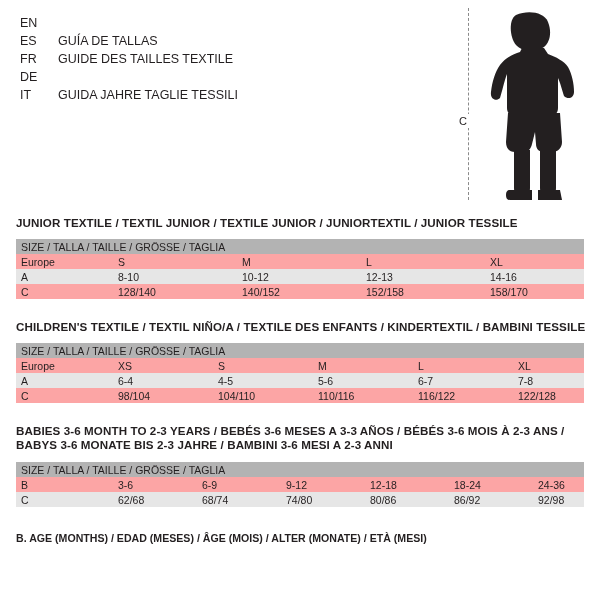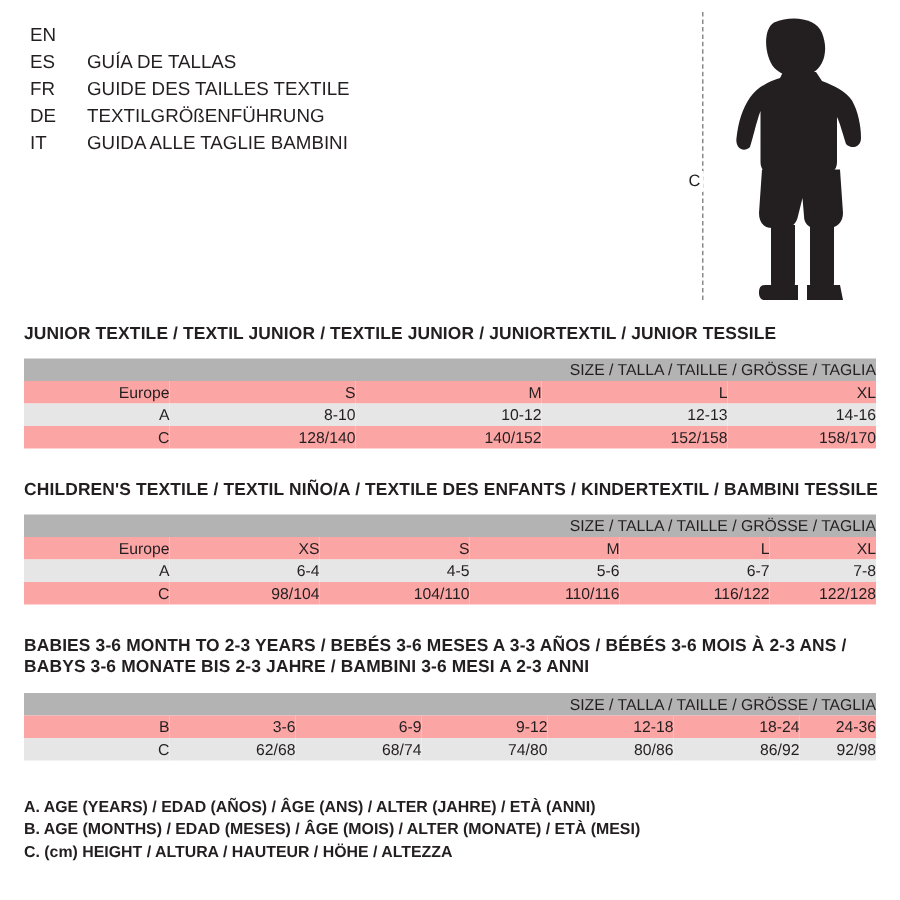--- a/index.html
+++ b/index.html
@@ -98,21 +98,21 @@
   
   table.size-table {
     position: absolute;
     left: 16px;
     border-collapse: collapse;
     width: 568px;
     font-size: 10.5px;
     color: #231f20;
   }
   table.size-table td, table.size-table th {
-    text-align: right;
+    text-align: left;
     padding: 0 0 0 5px;
     height: 15px;
     font-weight: normal;
     vertical-align: middle;
     white-space: nowrap;
   }
   table.size-table tr.header-row td {
     background: #b3b3b3;
     font-size: 10.5px;
     font-weight: normal;
@@ -152,25 +152,24 @@
     <div class="lang-row">
       <span class="lang-code">ES</span>
       <span class="lang-text">GUÍA DE TALLAS</span>
     </div>
     <div class="lang-row">
       <span class="lang-code">FR</span>
       <span class="lang-text">GUIDE DES TAILLES TEXTILE</span>
     </div>
     <div class="lang-row">
       <span class="lang-code">DE</span>
-      <span class="lang-text">TEXTILGRÖßENFÜHRUNG</span>
     </div>
     <div class="lang-row">
       <span class="lang-code">IT</span>
-      <span class="lang-text">GUIDA ALLE TAGLIE BAMBINI</span>
+      <span class="lang-text">GUIDA JAHRE TAGLIE TESSILI</span>
     </div>
   </div>
 
   <div class="figure-area">
     <div class="dash-line"></div>
     <div class="c-label">C</div>
     <svg class="silhouette" viewBox="0 0 110 190">
       <g fill="#231f20">
 
         <path d="M34 3 C46 -2 62 0 66 10 C70 20 68 30 62 35 C54 41 40 40 34 33 C28 26 26 8 34 3 Z"></path>
@@ -279,18 +278,16 @@
         <td>68/74</td>
         <td>74/80</td>
         <td>80/86</td>
         <td>86/92</td>
         <td>92/98</td>
       </tr>
     </tbody>
   </table>
 
   <div class="footnotes">
-    <div class="footnote">A. AGE (YEARS) / EDAD (AÑOS) / ÂGE (ANS) / ALTER (JAHRE) / ETÀ (ANNI)</div>
     <div class="footnote">B. AGE (MONTHS) / EDAD (MESES) / ÂGE (MOIS) / ALTER (MONATE) / ETÀ (MESI)</div>
-    <div class="footnote">C. (cm) HEIGHT / ALTURA / HAUTEUR / HÖHE / ALTEZZA</div>
   </div>
 
 </div>
 
 </body></html>

